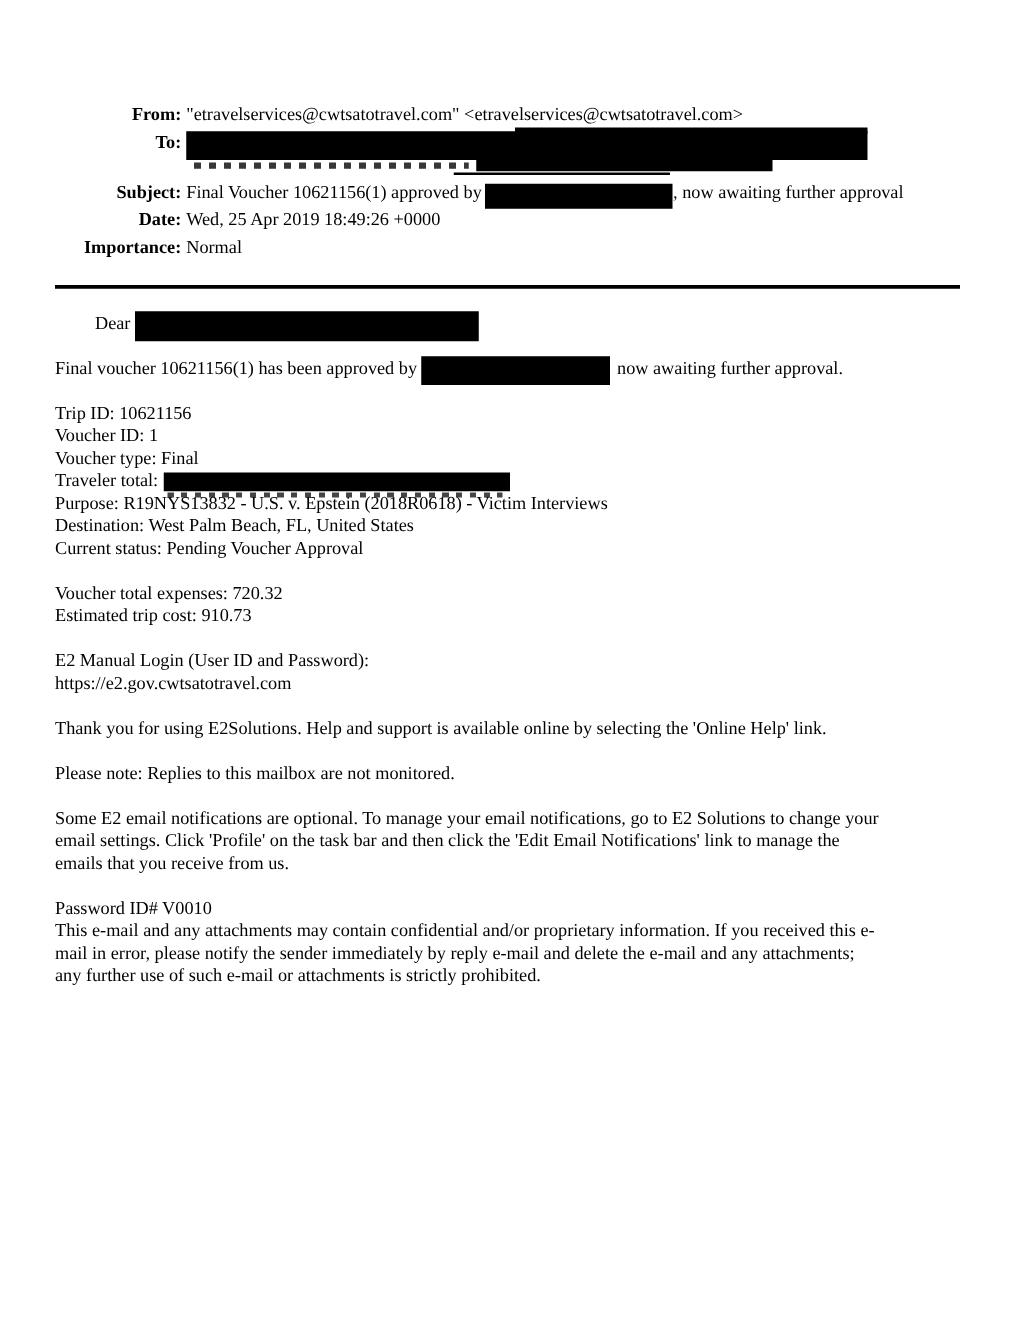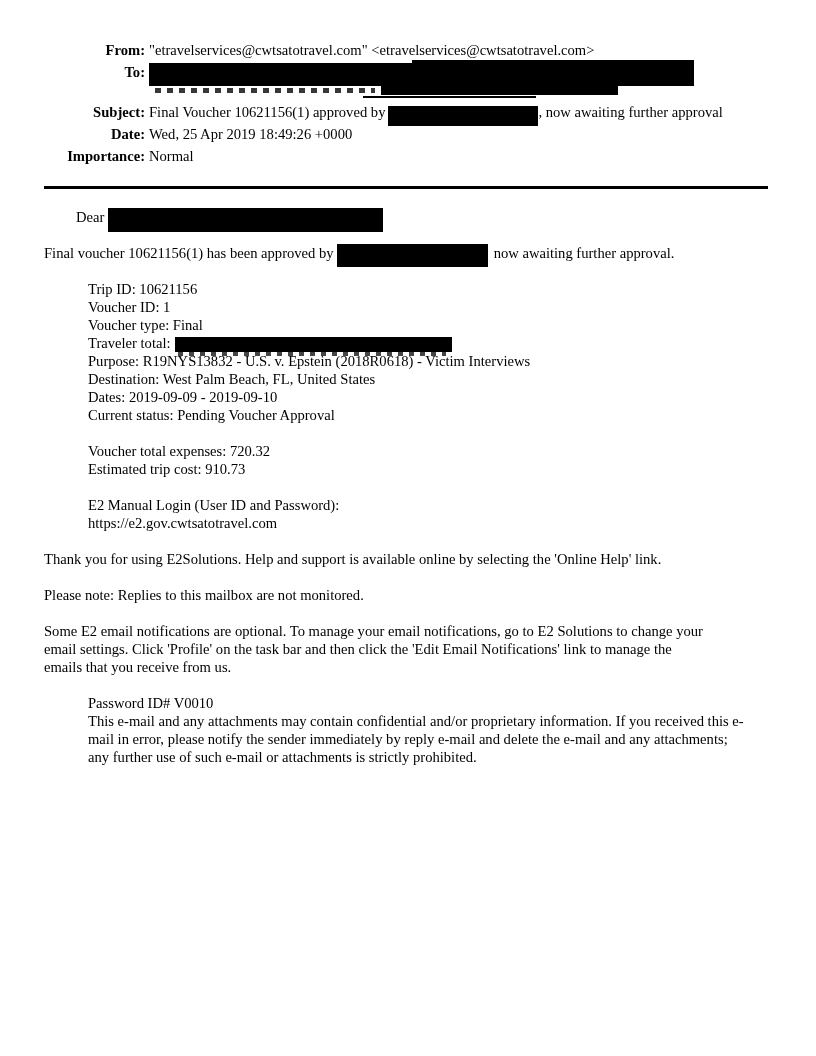--- a/index.html
+++ b/index.html
@@ -7,21 +7,21 @@
     width: 816px;
     height: 1056px;
     background: #ffffff;
     color: #000000;
     font-family: "Liberation Serif", "DejaVu Serif", serif;
     font-size: 14.6px;
     position: relative;
     overflow: hidden;
   }
   
-  .email-header { padding: 39px 48px 0 44px; }
+  .email-header { padding: 81px 48px 0 44px; }
   .hrow { display: flex; line-height: 22px; }
   .hlabel {
     flex: 0 0 101px;
     text-align: right;
     font-weight: bold;
     white-space: nowrap;
   }
   .hval { padding-left: 4px; flex: 1 1 auto; }
   .hrow-to .hval { padding-left: 0; }
 
@@ -58,21 +58,21 @@
     opacity: .8;
   }
 
   
   .rule { height: 3px; background: #000; margin: 19px 48px 0 44px; }
 
   
   .email-body { padding: 0 44px; line-height: 18px; }
   .email-body .block { margin: 18px 0 0 0; }
   .email-body .block.first { margin-top: 19px; margin-left: 32px; }
-  .line { line-height: 18px; margin-left: 44px; }
+  .line { line-height: 18px; }
   .prewrap { white-space: pre; }
 </style>
 </head>
 <body>
 
 <div class="page">
 
   <div class="email-header">
 
     <div class="hrow">
@@ -118,21 +118,20 @@
 
     <div class="block line"><span>Final voucher 10621156(1) has been approved by</span><span class="redact approver-bar"></span><span>now awaiting further approval.</span></div>
 
     <div class="block">
       <div class="line">Trip ID: 10621156</div>
       <div class="line">Voucher ID: 1</div>
       <div class="line">Voucher type: Final</div>
       <div class="line"><span>Traveler total:</span><span class="traveler-wrap"><span class="redact traveler-bar"></span><span class="traveler-peek"></span></span></div>
       <div class="line">Purpose: R19NYS13832 - U.S. v. Epstein (2018R0618) - Victim Interviews</div>
       <div class="line">Destination: West Palm Beach, FL, United States</div>
-      <div class="line">Dates: 2019-09-09 - 2019-09-10</div>
       <div class="line">Current status: Pending Voucher Approval</div>
     </div>
 
     <div class="block">
       <div class="line">Voucher total expenses: 720.32</div>
       <div class="line">Estimated trip cost: 910.73</div>
     </div>
 
 
     <div class="block">

